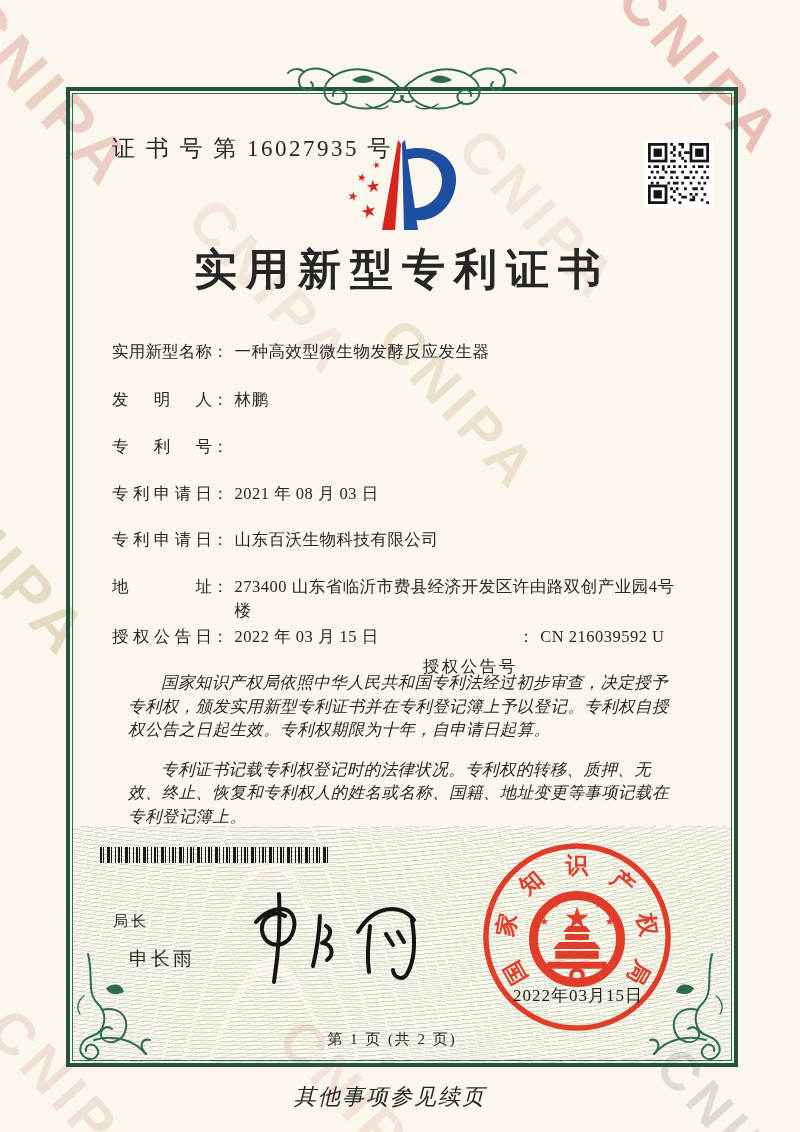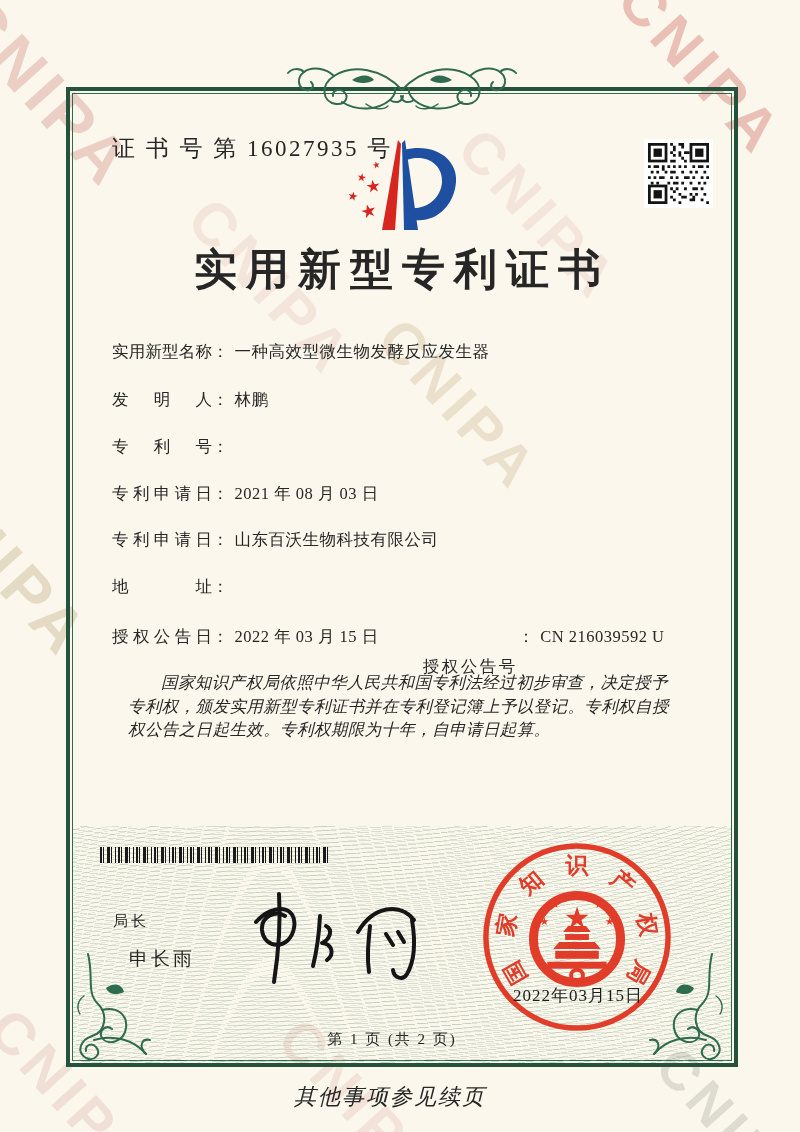--- a/index.html
+++ b/index.html
@@ -206,35 +206,37 @@
     <span class="fval">2021 年 08 月 03 日</span>
   </div>
   <div class="frow" style="top:196px">
     <span class="flabel">专利申请日</span>
       <span class="fcolon">：</span>
     <span class="fval">山东百沃生物科技有限公司</span>
   </div>
   <div class="frow addr" style="top:243px">
     <span class="flabel">地址</span>
       <span class="fcolon">：</span>
+    <span class="fval">273400  山东省临沂市费县经济开发区许由路双创产业园4号楼</span>
   </div>
   <div class="frow" style="top:293px">
     <span class="flabel">授权公告日</span>
       <span class="fcolon">：</span>
     <span class="fval">2022 年 03 月 15 日</span>
     <span class="grp2">
       <span class="flabel2">授权公告号</span>
         <span class="fcolon">：</span>
       <span class="fval">CN 216039592 U</span>
     </span>
   </div>
 </div>
 
 <div class="abs body-text">
   <p>国家知识产权局依照中华人民共和国专利法经过初步审查，决定授予专利权，颁发实用新型专利证书并在专利登记簿上予以登记。专利权自授权公告之日起生效。专利权期限为十年，自申请日起算。</p>
+  <p>专利证书记载专利权登记时的法律状况。专利权的转移、质押、无效、终止、恢复和专利权人的姓名或名称、国籍、地址变更等事项记载在专利登记簿上。</p>
 </div>
 
 <div class="abs barcode"></div>
 
 <div class="abs sig-title">局长</div>
 <div class="abs sig-name">申长雨</div>
 <svg class="abs sig-svg" width="205" height="100" viewBox="0 0 205 100">
   <g stroke="#151515" stroke-width="4" fill="none" stroke-linecap="round" stroke-linejoin="round">
     <path d="M28,36 C46,16 70,20 66,42 C62,64 36,64 34,44 C33,30 48,24 57,30"></path>
     <path d="M51,8 C53,40 50,70 46,96"></path>

